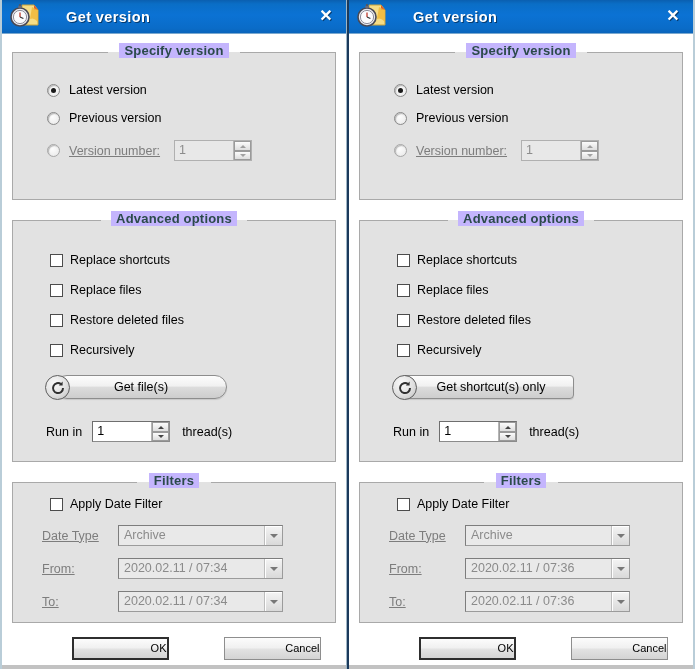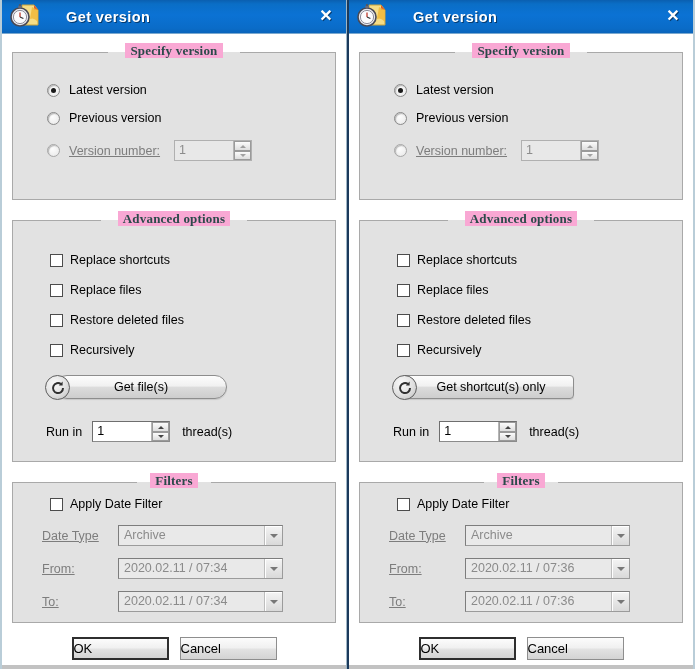--- a/index.html
+++ b/index.html
@@ -72,21 +72,21 @@
   .group .gtop i{
     position:absolute;top:0;height:1px;background:#a9a9a9;
   }
   .group .gtitle{
     position:absolute;top:-9px;left:0;right:0;
     text-align:center;
     font-size:13px;font-weight:bold;
     color:#2b4a4a;
     letter-spacing:.2px;
   }
-  .group .gtitle span{background:#f9a8d4;padding:0 5px;font-family:Liberation Serif, serif;}
+  .group .gtitle span{background:#c4b5fd;padding:0 5px;}
 
   
   .row{display:flex;align-items:center;}
   .lbl{font-size:12.5px;color:#000;}
   .lbl.dis{color:#7d7d7d;text-decoration:underline;}
 
   .radio{
     width:13px;height:13px;border-radius:50%;
     background:radial-gradient(circle at 40% 35%,#fdfdfd 0%,#f0f0f0 60%,#e2e2e2 100%);
     border:1px solid #8a8a8a;
@@ -188,23 +188,24 @@
     position:absolute;left:0;right:0;bottom:0;height:42px;
     background:#ffffff;
     display:flex;align-items:center;justify-content:center;
     gap:11px;
   }
   .btn{
     width:97px;height:23px;
     background:linear-gradient(to bottom,#fcfcfc 0%,#f0f0f0 48%,#e3e3e3 52%,#d4d4d4 100%);
     border:1px solid #8e8e8e;
     box-sizing:border-box;
-    font-size:13px;color:#000;
-    display:flex;align-items:center;justify-content:flex-start;
+    font-size:11px;color:#000;
+    display:flex;align-items:center;justify-content:flex-end;
     cursor:pointer;
+    margin-left:44px;
   }
   .btn.default{border:2px solid #2e2e2e;}
   .bottomline{
     position:absolute;left:0;right:0;bottom:0;height:4px;background:#c2c2c2;
   }
 </style>
 </head>
 <body>
 
 <div class="stage">

